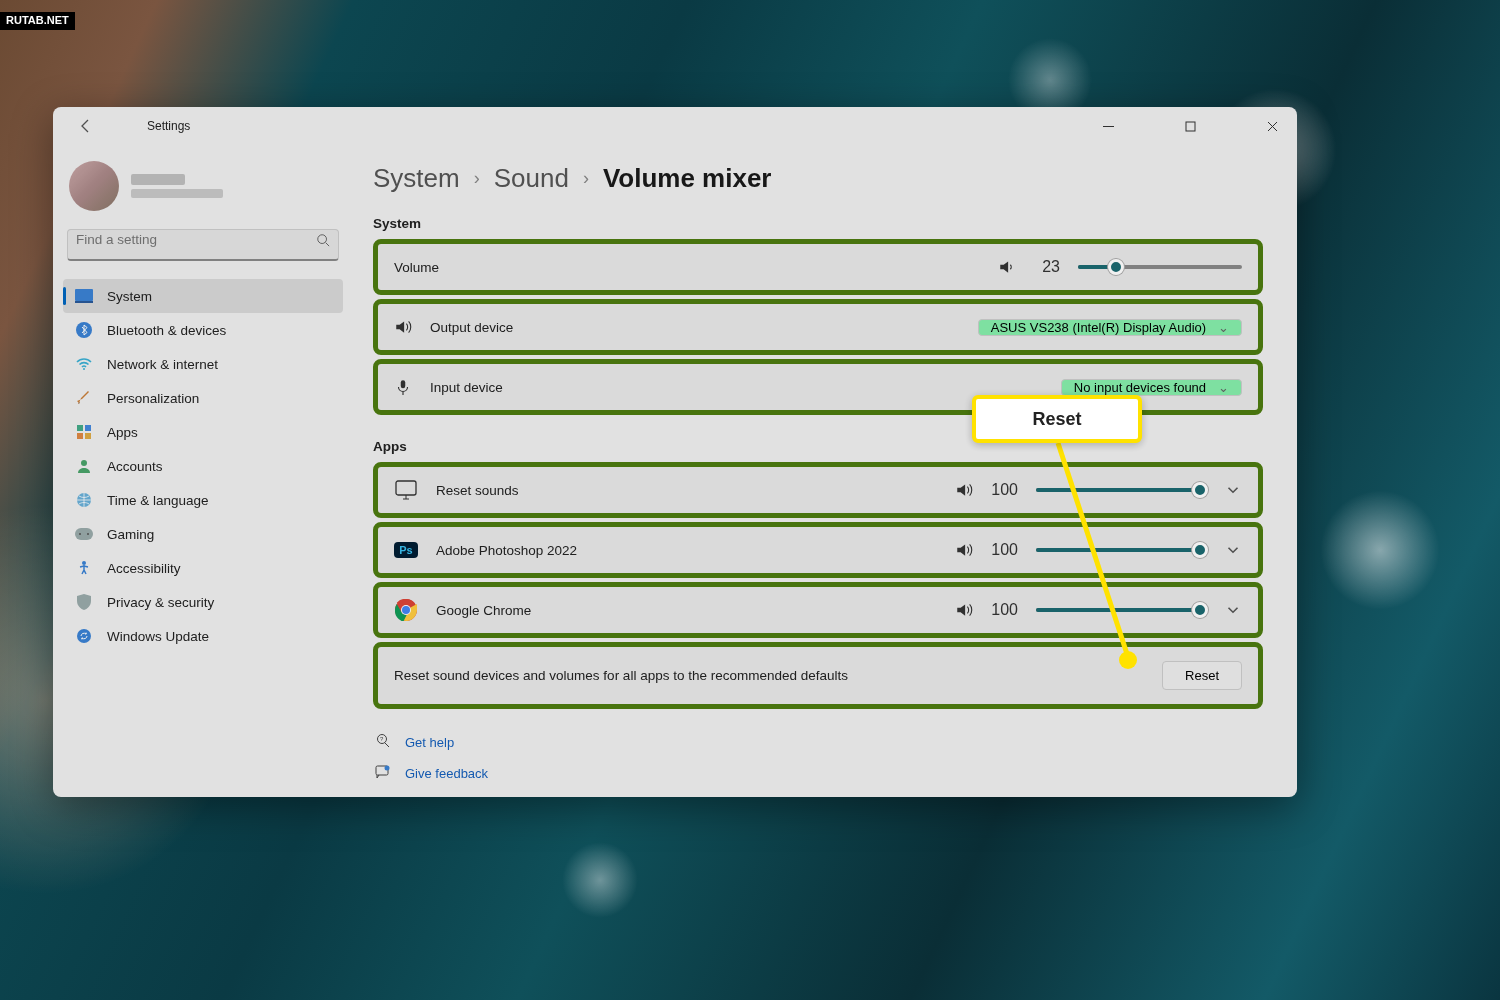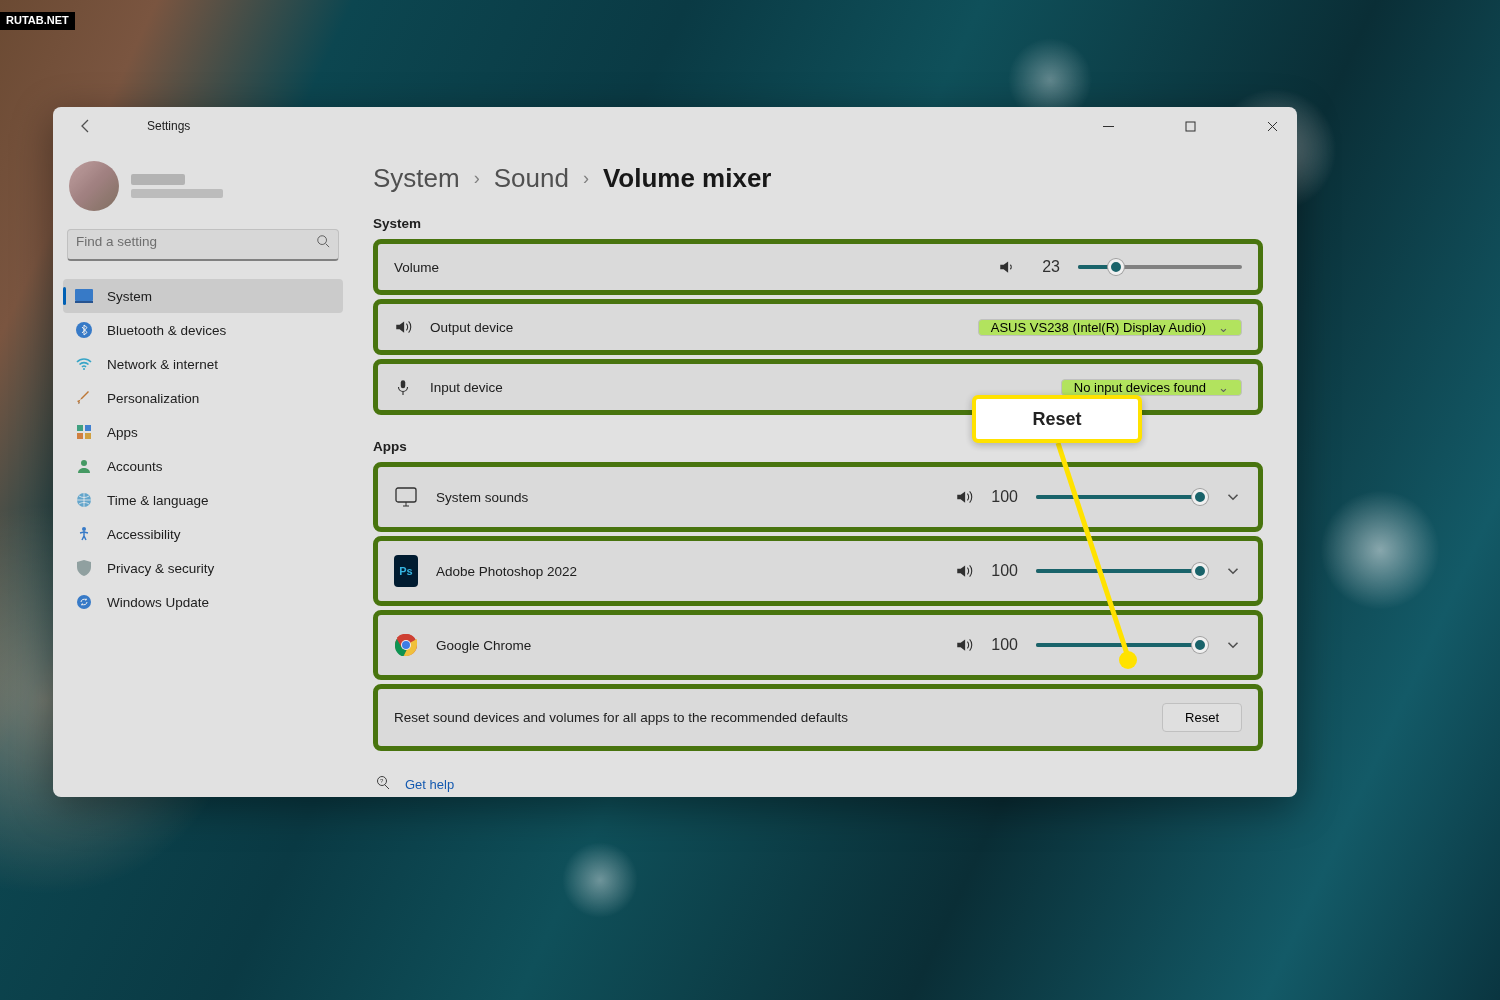--- a/index.html
+++ b/index.html
@@ -20,43 +20,43 @@
   .title{font-size:12px;color:#222;margin-left:8px;}
   .tspacer{flex:1;}
   .winbtn{width:46px;height:34px;display:flex;align-items:center;justify-content:center;color:#333;cursor:pointer;}
   .winbtn svg{width:11px;height:11px;}
   .content{flex:1;display:flex;overflow:hidden;}
   .sidebar{width:300px;padding:12px 10px;display:flex;flex-direction:column;}
   .profile{display:flex;align-items:center;gap:12px;padding:4px 6px 14px;}
   .avatar{width:50px;height:50px;border-radius:50%;background:linear-gradient(135deg,#caa,#a88,#876);filter:blur(.5px);}
   .profbox{display:flex;flex-direction:column;gap:4px;}
   .blurline{height:11px;border-radius:2px;background:#bfbfbf;}
-  .search{display:flex;align-items:flex-start;background:#e5e5e5;border:1px solid #ccc;border-bottom:2px solid #888;border-radius:4px;height:32px;padding:4px 8px;margin:4px 4px 18px;}
+  .search{display:flex;align-items:flex-end;background:#e5e5e5;border:1px solid #ccc;border-bottom:2px solid #888;border-radius:4px;height:32px;padding:12px 8px;margin:4px 4px 18px;}
   .search input{flex:1;border:none;background:transparent;outline:none;font-size:13.5px;color:#555;}
   .navitem{display:flex;align-items:center;gap:14px;height:34px;padding:0 12px;border-radius:4px;font-size:13.5px;color:#222;cursor:pointer;position:relative;}
   .navitem.active{background:#d8d8d8;}
   .navitem.active::before{content:"";position:absolute;left:0;top:8px;bottom:8px;width:3px;background:#0067c0;border-radius:2px;}
   .navicon{width:18px;height:18px;display:flex;align-items:center;justify-content:center;}
   .main{flex:1;padding:10px 34px 20px 20px;overflow:auto;}
   .breadcrumb{display:flex;align-items:center;gap:14px;font-size:26px;color:#555;margin:8px 0 22px;}
   .breadcrumb .cur{font-weight:600;color:#1a1a1a;}
   .crumb{cursor:pointer;}
   .chev{color:#888;font-size:18px;}
   .sect{font-size:13.5px;font-weight:600;color:#222;margin:4px 0 8px;}
   .card{background:#e8e8e8;border:5px solid #4d7c0f;border-radius:8px;padding:14px 16px;margin-bottom:4px;display:flex;align-items:center;gap:18px;}
   .card .lbl{font-size:13.5px;color:#222;}
   .card .sp{flex:1;}
   .spkicon{width:18px;height:18px;color:#333;cursor:pointer;}
   .vnum{font-size:16px;color:#333;min-width:26px;text-align:right;}
   .slider{width:164px;height:4px;background:#888;border-radius:2px;position:relative;cursor:pointer;}
   .slider .fill{position:absolute;left:0;top:0;bottom:0;background:#1b6a71;border-radius:2px;}
   .slider .thumb{position:absolute;top:50%;width:16px;height:16px;background:#1b6a71;border:3px solid #fff;border-radius:50%;transform:translate(-50%,-50%);box-shadow:0 0 0 1px #aaa;}
-  .dropdown{display:flex;align-items:center;gap:12px;background:#bef264;border:1px solid #ccc;border-radius:4px;padding:0 12px;font-size:13px;cursor:pointer;}
+  .dropdown{display:flex;align-items:center;gap:12px;background:#86efac;border:1px solid #ccc;border-radius:4px;padding:0 12px;font-size:13px;cursor:pointer;}
   .dropdown .dd{color:#666;}
-  .appicon{width:24px;height:32px;display:flex;align-items:center;justify-content:center;border-radius:4px;}
+  .appicon{width:24px;height:16px;display:flex;align-items:center;justify-content:center;border-radius:4px;}
   .expand{width:18px;height:18px;color:#555;cursor:pointer;margin-left:6px;}
   .rstbtn{background:#ededed;border:1px solid #ccc;border-radius:4px;padding:6px 22px;font-size:13px;cursor:pointer;}
   .link{display:flex;align-items:center;gap:14px;font-size:13px;color:#155fbb;padding:6px 2px;cursor:pointer;}
   .link .li{color:#444;width:16px;}
   
   .highlight-box{position:absolute;top:395px;left:972px;width:170px;height:48px;background:#fff;border:4px solid #ffe200;border-radius:6px;display:flex;align-items:center;justify-content:center;font-size:18px;font-weight:600;color:#222;z-index:50;box-shadow:0 2px 8px rgba(0,0,0,.25);}
   .highlight-line{position:absolute;z-index:49;pointer-events:none;}
   .highlight-dot{position:absolute;width:18px;height:18px;border-radius:50%;background:#ffe200;z-index:50;}
 </style>
 </head>
@@ -168,20 +168,30 @@
         <span class="navicon">
             <svg width="16" height="16" viewBox="0 0 16 16">
               <circle cx="8" cy="8" r="7" fill="#6ab0d8"></circle>
               <path d="M8 1v14M1 8h14M3 4c3 2 7 2 10 0M3 12c3-2 7-2 10 0" stroke="#fff" stroke-width=".8" fill="none"></path>
             </svg>
           </span>
         <span>Time &amp; language</span>
       </div>
       <div class="navitem">
         <span class="navicon">
+            <svg width="18" height="12" viewBox="0 0 18 12">
+              <rect width="18" height="12" rx="6" fill="#9aa"></rect>
+              <circle cx="5" cy="6" r="1" fill="#555"></circle>
+              <circle cx="13" cy="6" r="1" fill="#555"></circle>
+            </svg>
+          </span>
+        <span>Gaming</span>
+      </div>
+      <div class="navitem">
+        <span class="navicon">
             <svg width="16" height="16" viewBox="0 0 16 16">
               <circle cx="8" cy="3" r="2" fill="#3b82d4"></circle>
               <path d="M8 5v5M4 7l4-1 4 1M6 14l2-4 2 4" stroke="#3b82d4" stroke-width="1.5" fill="none"></path>
             </svg>
           </span>
         <span>Accessibility</span>
       </div>
       <div class="navitem">
         <span class="navicon">
             <svg width="14" height="16" viewBox="0 0 14 16">
@@ -255,21 +265,21 @@
 
       <div class="sect" style="margin-top:24px">Apps</div>
 
       <div class="card">
         <span class="appicon">
             <svg width="22" height="20" viewBox="0 0 22 20">
               <rect x="1" y="1" width="20" height="14" rx="2" stroke="#333" fill="none" stroke-width="1.3"></rect>
               <path d="M8 19h6M11 15v4" stroke="#333"></path>
             </svg>
           </span>
-        <span class="lbl">System sounds</span>
+        <span class="lbl">Reset sounds</span>
         <span class="sp"></span>
         <span class="spkicon"><svg viewBox="0 0 16 16">
               <path d="M2 6v4h3l4 3V3L5 6z" fill="#333"></path>
               <path d="M11 5c1.5 1.5 1.5 4.5 0 6M13 3c2.5 2.5 2.5 7.5 0 10" stroke="#333" fill="none"></path>
             </svg></span>
         <span class="vnum">100</span>
         <div class="slider">
             <div class="fill" style="width:100%"></div>
             <div class="thumb" style="left:100%"></div>
           </div>

